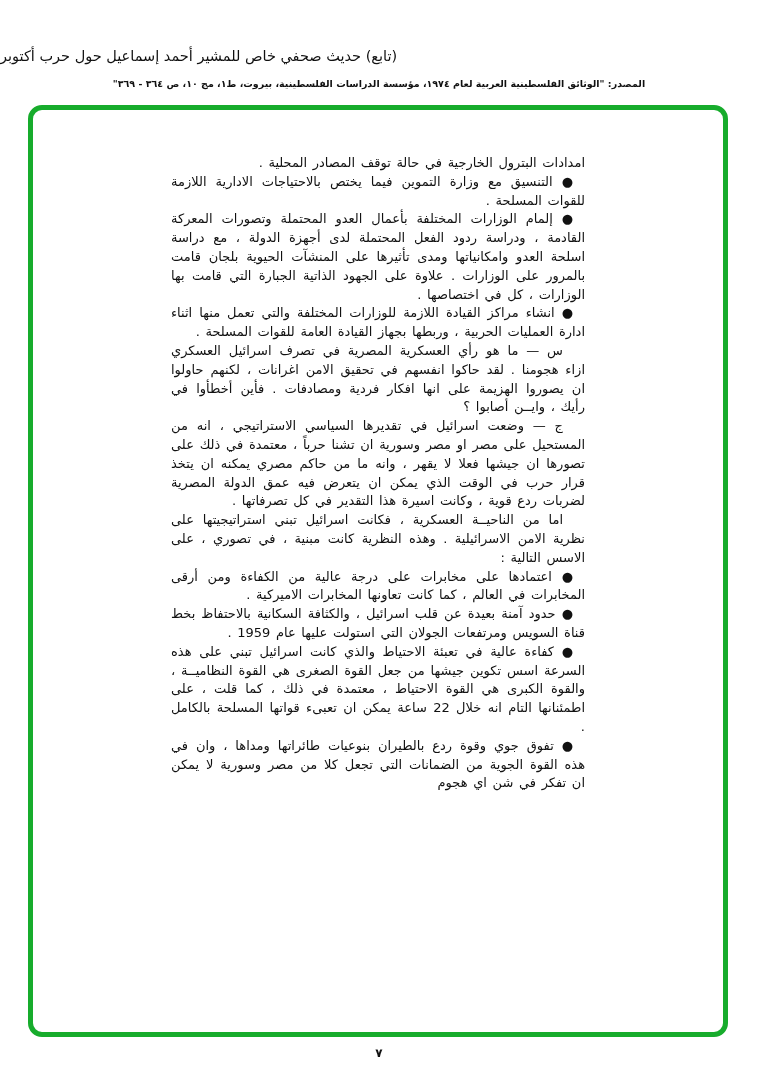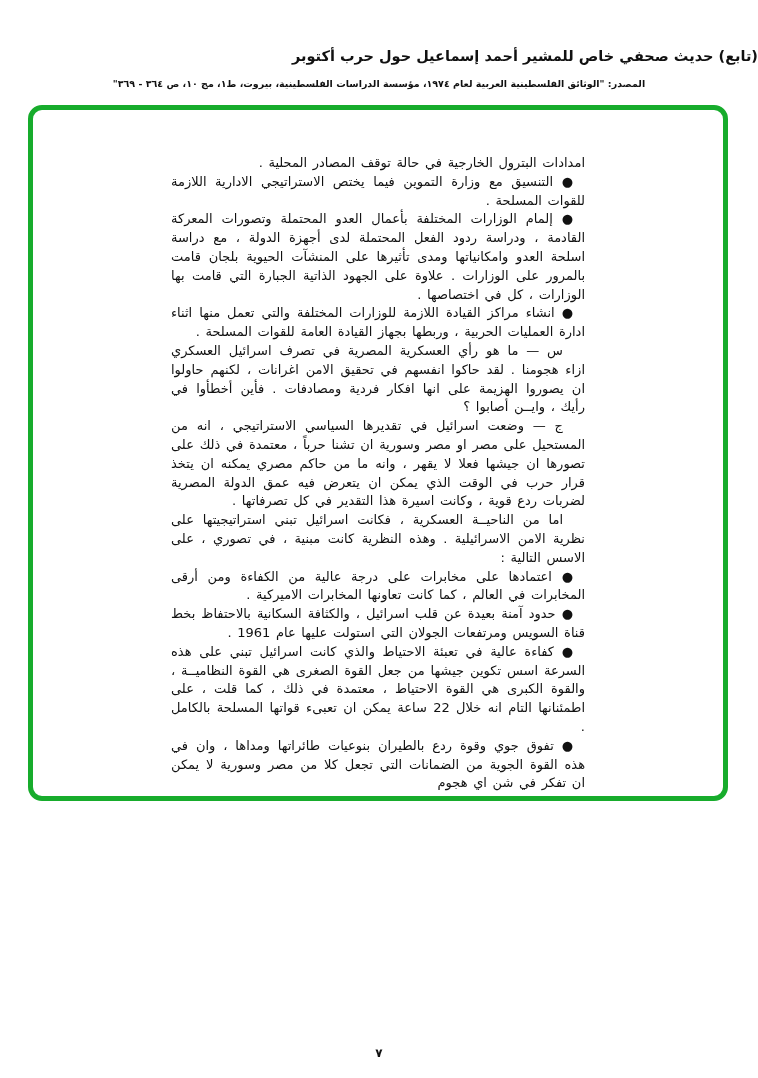--- a/index.html
+++ b/index.html
@@ -14,42 +14,42 @@
     background: #ffffff;
     font-family: "DejaVu Sans", sans-serif;
     color: #111111;
     overflow: hidden;
   }
   .doc-title {
     position: absolute;
     top: 48px;
     left: 0;
     width: 100%;
-    text-align: right;
+    text-align: left;
     direction: rtl;
-    font-weight: bold;
+    font-weight: normal;
     font-size: 14.5px;
     letter-spacing: 0.2px;
   }
   .doc-source {
     position: absolute;
     top: 78px;
     left: 0;
     width: 100%;
     text-align: center;
     direction: rtl;
     font-weight: bold;
     font-size: 9.5px;
   }
   .green-box {
     position: absolute;
     left: 28px;
     top: 105px;
     width: 700px;
-    height: 696px;
+    height: 932px;
     box-sizing: border-box;
     border-style: solid;
     border-width: 5px;
     border-radius: 14px;
     background: #ffffff;
   }
   .text-col {
     position: absolute;
     top: 44px;
     right: 138px;
@@ -83,28 +83,28 @@
 
 <div class="page" style="color: rgb(17, 17, 17);">
 
   <div class="doc-title">(تابع) حديث صحفي خاص للمشير أحمد إسماعيل حول حرب أكتوبر</div>
 
   <div class="doc-source">المصدر:  "الوثائق الفلسطينية العربية لعام ١٩٧٤، مؤسسة الدراسات الفلسطينية، بيروت، ط١، مج ١٠، ص ٣٦٤ - ٣٦٩"</div>
 
   <div class="green-box" style="border-color: rgb(23, 172, 44);">
     <div class="text-col">
         <p class="para continuation">امدادات البترول الخارجية في حالة توقف المصادر المحلية .</p>
-        <p class="para bullet">● التنسيق مع وزارة التموين فيما يختص الاستراتيجي الادارية اللازمة للقوات المسلحة .</p>
+        <p class="para bullet">● التنسيق مع وزارة التموين فيما يختص بالاحتياجات الادارية اللازمة للقوات المسلحة .</p>
         <p class="para bullet">● إلمام الوزارات المختلفة بأعمال العدو المحتملة وتصورات المعركة القادمة ، ودراسة ردود الفعل المحتملة لدى أجهزة الدولة ، مع دراسة اسلحة العدو وامكانياتها ومدى تأثيرها على المنشآت الحيوية بلجان قامت بالمرور على الوزارات . علاوة على الجهود الذاتية الجبارة التي قامت بها الوزارات ، كل في اختصاصها .</p>
         <p class="para bullet">● انشاء مراكز القيادة اللازمة للوزارات المختلفة والتي تعمل منها اثناء ادارة العمليات الحربية ، وربطها بجهاز القيادة العامة للقوات المسلحة .</p>
         <p class="para question">س — ما هو رأي العسكرية المصرية في تصرف اسرائيل العسكري ازاء هجومنا . لقد حاكوا انفسهم في تحقيق الامن اغرانات ، لكنهم حاولوا ان يصوروا الهزيمة على انها افكار فردية ومصادفات . فأين أخطأوا في رأيك ، وايــن أصابوا ؟</p>
         <p class="para answer">ج — وضعت اسرائيل في تقديرها السياسي الاستراتيجي ، انه من المستحيل على مصر او مصر وسورية ان تشنا حرباً ، معتمدة في ذلك على تصورها ان جيشها فعلا لا يقهر ، وانه ما من حاكم مصري يمكنه ان يتخذ قرار حرب في الوقت الذي يمكن ان يتعرض فيه عمق الدولة المصرية لضربات ردع قوية ، وكانت اسيرة هذا التقدير في كل تصرفاتها .</p>
         <p class="para plain">اما من الناحيــة العسكرية ، فكانت اسرائيل تبني استراتيجيتها على نظرية الامن الاسرائيلية . وهذه النظرية كانت مبنية ، في تصوري ، على الاسس التالية :</p>
         <p class="para bullet">● اعتمادها على مخابرات على درجة عالية من الكفاءة ومن أرقى المخابرات في العالم ، كما كانت تعاونها المخابرات الاميركية .</p>
-        <p class="para bullet">● حدود آمنة بعيدة عن قلب اسرائيل ، والكثافة السكانية بالاحتفاظ بخط قناة السويس ومرتفعات الجولان التي استولت عليها عام 1961 .</p>
+        <p class="para bullet">● حدود آمنة بعيدة عن قلب اسرائيل ، والكثافة السكانية بالاحتفاظ بخط قناة السويس ومرتفعات الجولان التي استولت عليها عام 1959 .</p>
         <p class="para bullet">● كفاءة عالية في تعبئة الاحتياط والذي كانت اسرائيل تبني على هذه السرعة اسس تكوين جيشها من جعل القوة الصغرى هي القوة النظاميــة ، والقوة الكبرى هي القوة الاحتياط ، معتمدة في ذلك ، كما قلت ، على اطمئنانها التام انه خلال 22 ساعة يمكن ان تعبىء قواتها المسلحة بالكامل .</p>
         <p class="para bullet">● تفوق جوي وقوة ردع بالطيران بنوعيات طائراتها ومداها ، وان في هذه القوة الجوية من الضمانات التي تجعل كلا من مصر وسورية لا يمكن ان تفكر في شن اي هجوم</p>
       </div>
   </div>
 
   <div class="page-number">٧</div>
 
 </div>
 
 </body></html>

